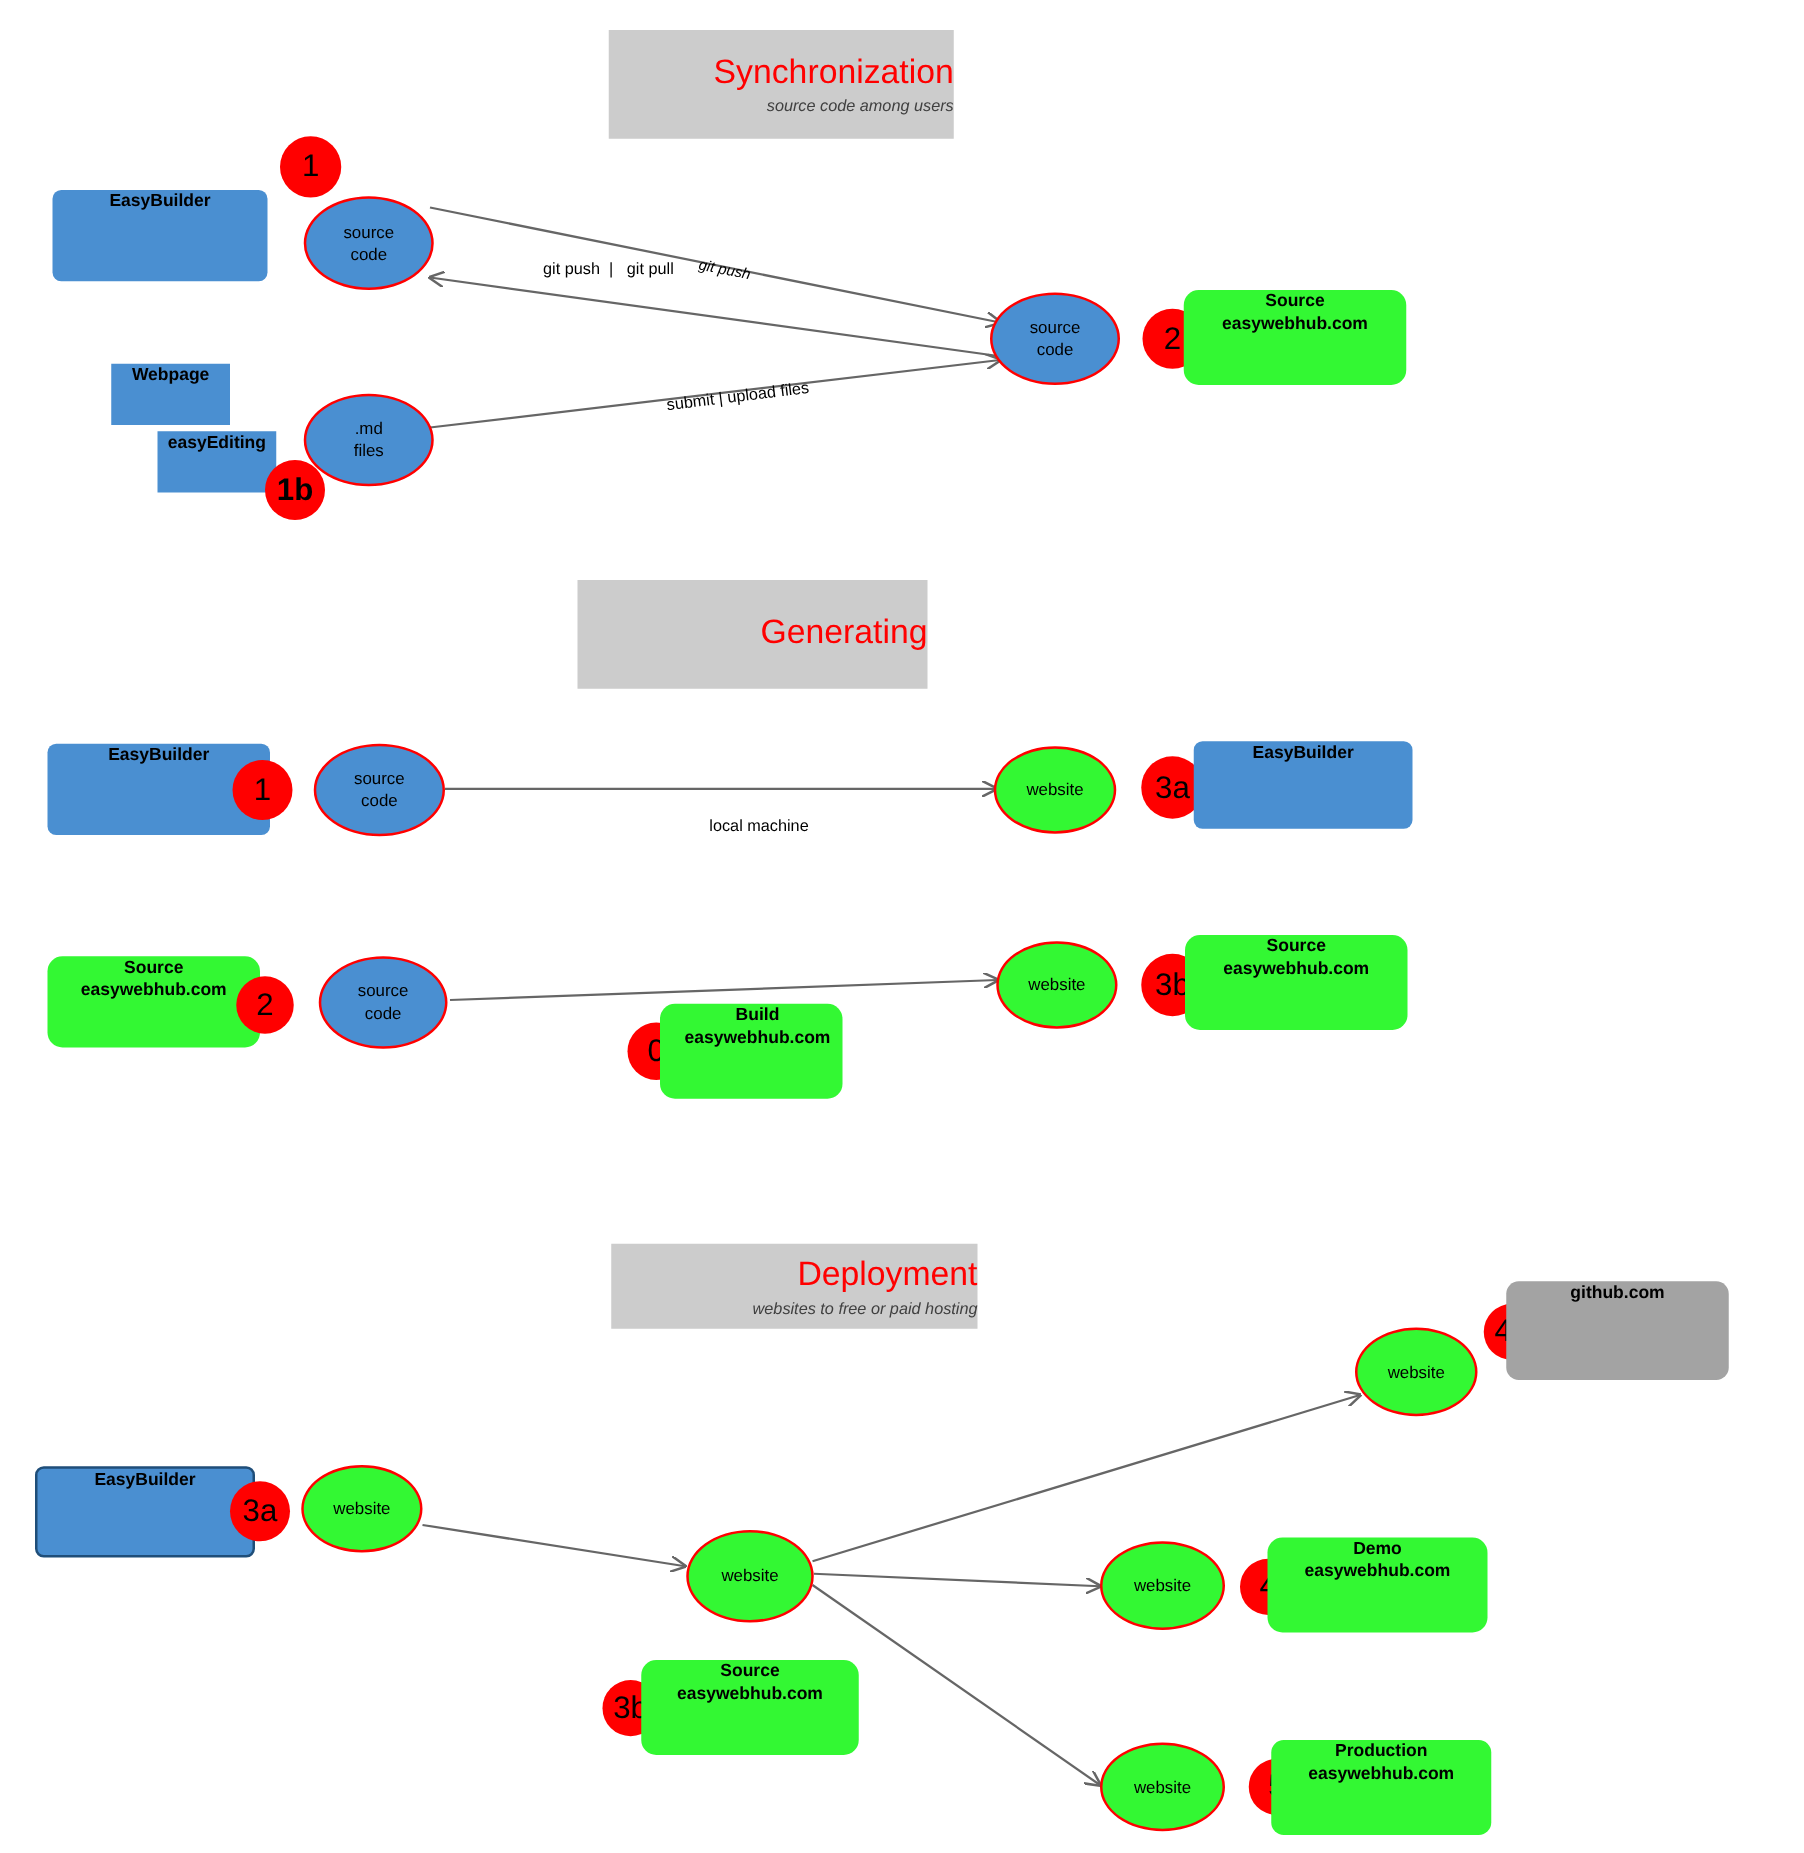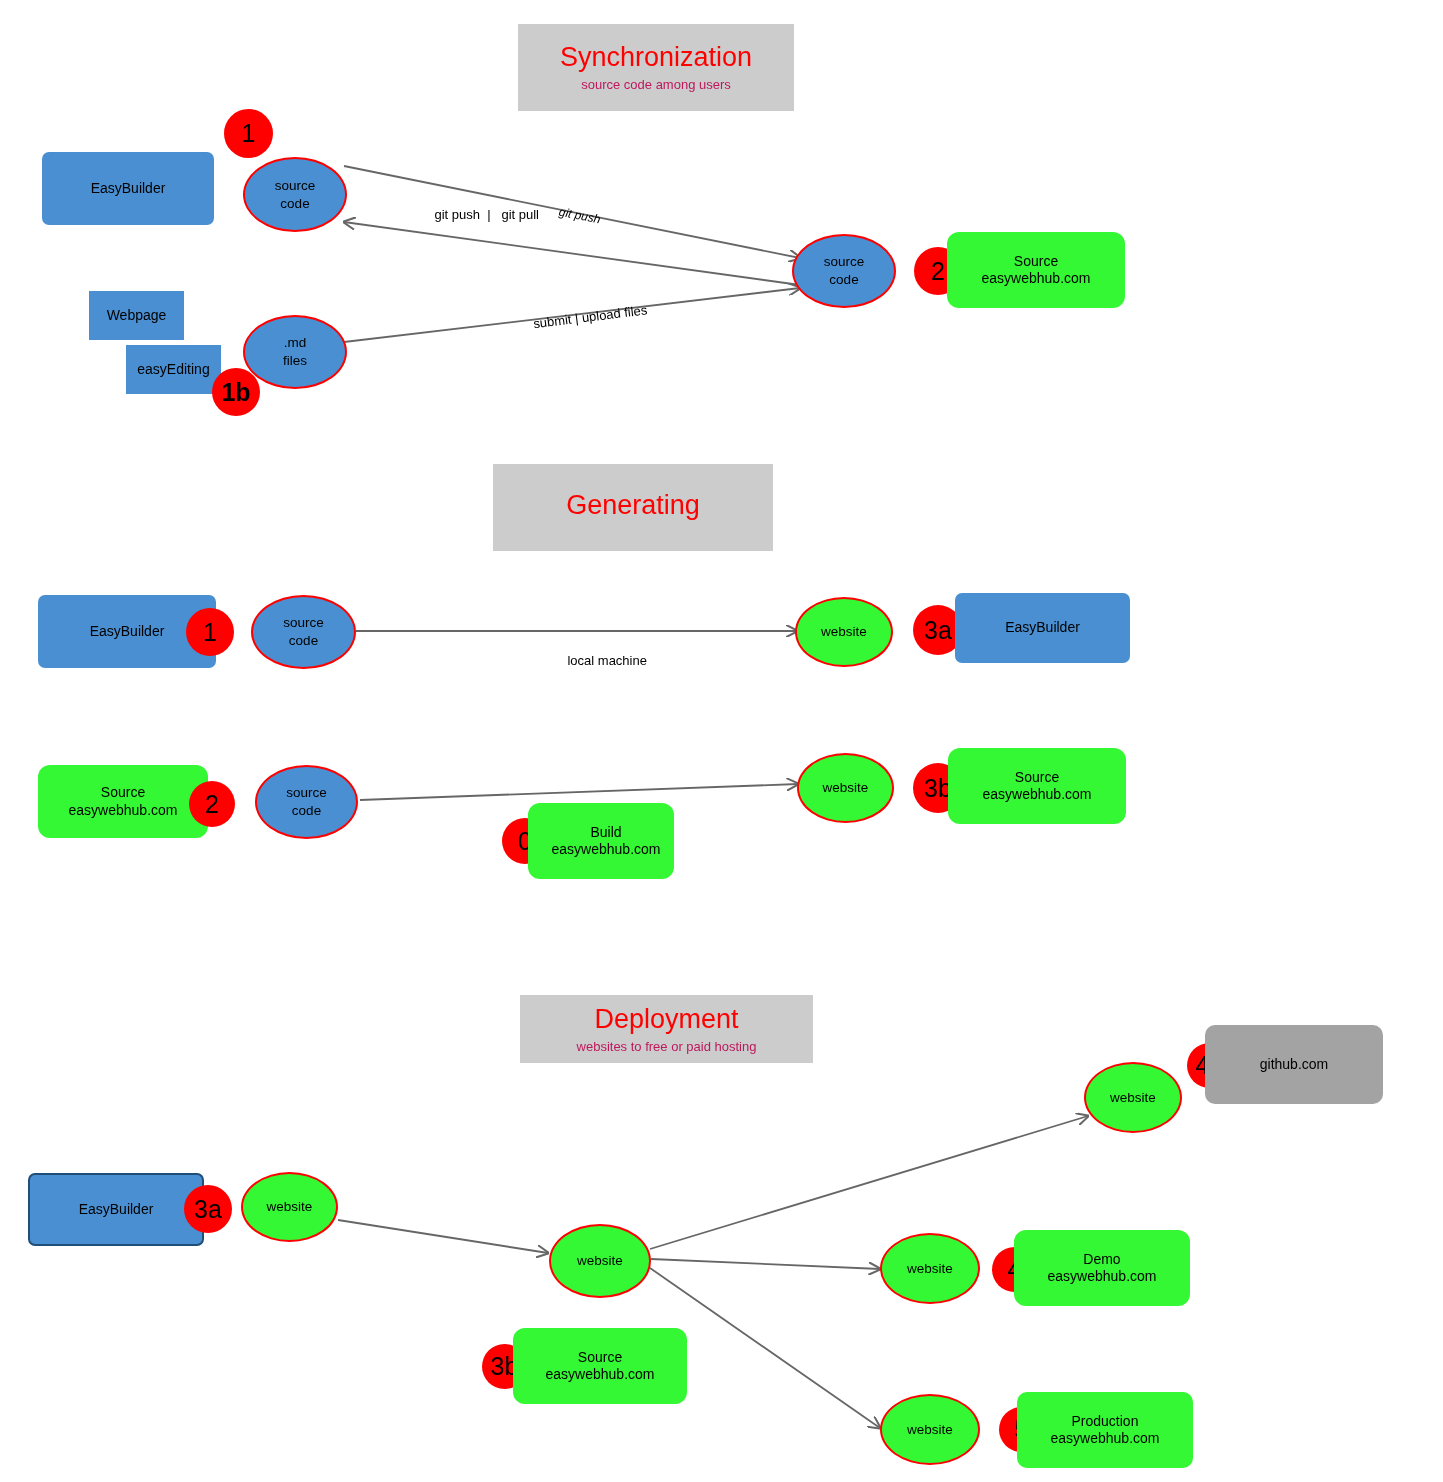--- a/index.html
+++ b/index.html
@@ -7,32 +7,32 @@
     width:1443px;height:1482px;position:relative;overflow:hidden;
     font-family:"Liberation Sans", sans-serif;
     -webkit-font-smoothing:antialiased;
   }
   #canvas{position:absolute;left:0;top:0;width:1443px;height:1482px;}
   svg.edges{position:absolute;left:0;top:0;width:1443px;height:1482px;pointer-events:none;}
 
   
   .banner{
     position:absolute;background:#cccccc;
-    display:flex;flex-direction:column;align-items:center;justify-content:center;
+    display:flex;flex-direction:column;align-items:flex-end;justify-content:center;
     text-align:center;
-    margin-left:31px;
   }
   .banner .btitle{color:#ff0000;font-size:27px;line-height:1.15;}
-  .banner .bsub{color:#be185d;font-size:13px;line-height:1.2;margin-top:4px;}
+  .banner .bsub{color:#404040;font-size:13px;line-height:1.2;margin-top:4px;font-style:italic;}
 
   
   .rect{
-    position:absolute;display:flex;align-items:center;justify-content:center;
+    position:absolute;display:flex;justify-content:center;
     text-align:center;font-size:14px;color:#000000;line-height:1.25;
     box-sizing:border-box;
+    font-weight:bold;
   }
   .rect.blue{background:#4a8fd1;border-radius:7px;}
   .rect.blue-sq{background:#4a8fd1;border-radius:0;}
   .rect.blue-bordered{background:#4a8fd1;border-radius:7px;border:2px solid #1f4e79;}
   .rect.green{background:#33f833;border-radius:12px;}
   .rect.magenta{background:#a3a3a3;border-radius:10px;}
 
   
   .ellipse{
     position:absolute;border-radius:50%;

